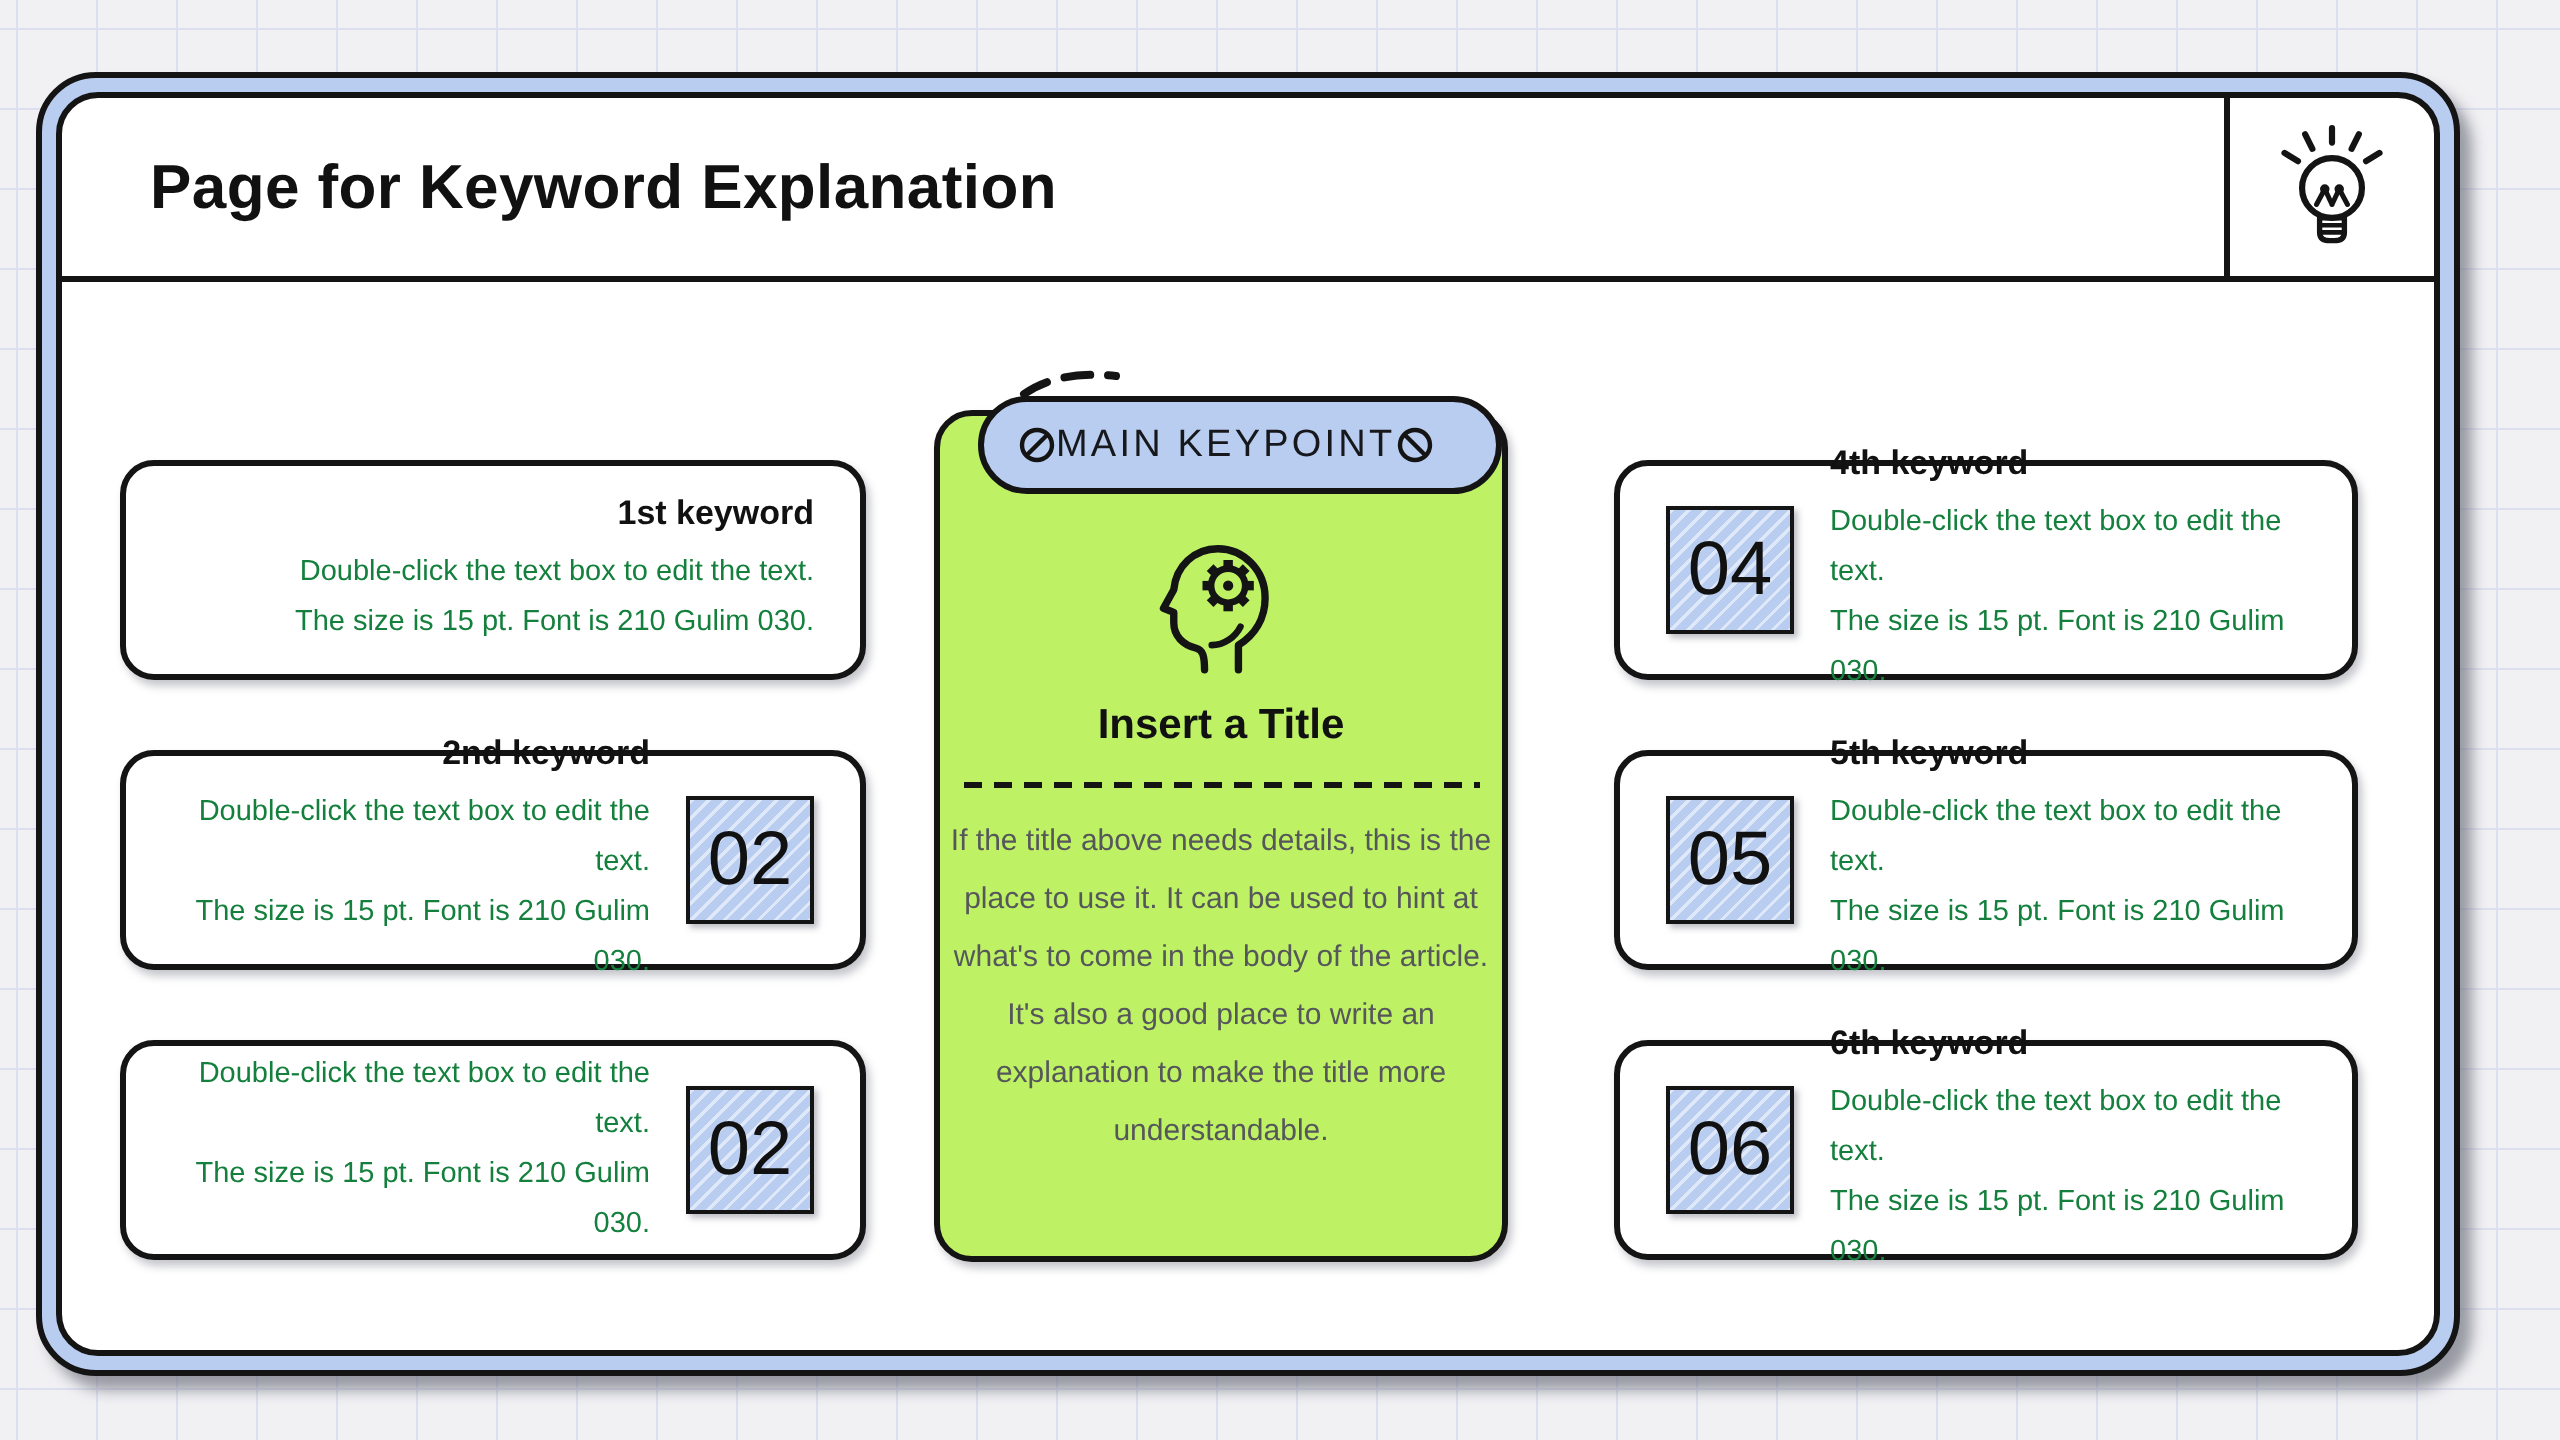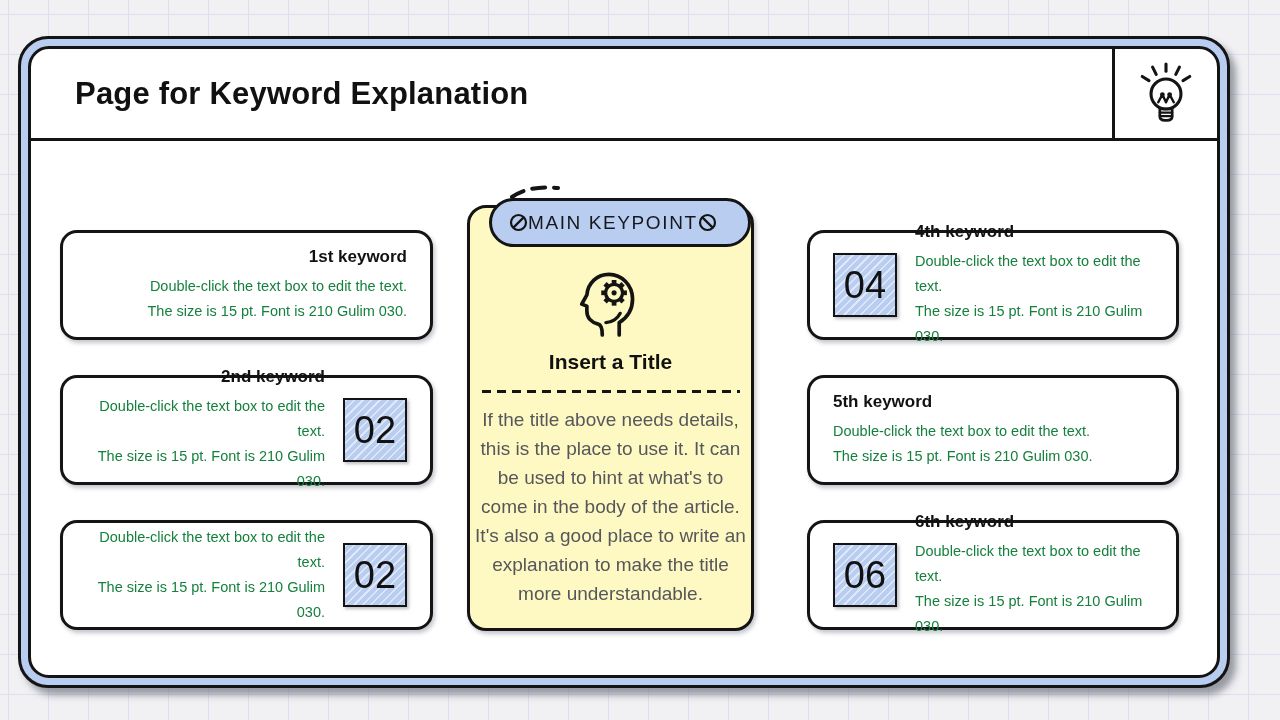--- a/index.html
+++ b/index.html
@@ -74,21 +74,21 @@
     background-color:#b9cdf0;
     background-image:repeating-linear-gradient(135deg, rgba(255,255,255,0.55) 0 1.5px, transparent 1.5px 6px);
     box-shadow:2px 2px 3px rgba(125,127,140,0.5);
     display:flex; align-items:center; justify-content:center;
     font-size:38px; color:#111;
   }
 
   
   .kp-card {
     position:absolute; left:436px; top:64px; width:287px; height:426px;
-    background:#fef9c3;
+    background:#bef264;
     border:3px solid #141414;
     border-radius:19px;
     box-shadow:2px 3px 4px rgba(125,127,140,0.45);
     text-align:center;
   }
   .kp-pill {
     position:absolute; left:458px; top:57px; width:262px; height:49px;
     background:#b9cdf0;
     border:3px solid #141414;
     border-radius:25px;
@@ -99,21 +99,21 @@
   .kp-pill-label { font-size:19px; letter-spacing:1.6px; color:#16181c; }
   .pill-dashes { position:absolute; left:478px; top:42px; z-index:1; }
   .kp-head-icon { margin-top:55px; }
   .kp-title { font-size:21px; font-weight:bold; color:#111; margin-top:9px; }
   .kp-divider {
     width:258px; height:3px; margin:16px auto 0;
     background-image:repeating-linear-gradient(90deg, #141414 0 9px, transparent 9px 15px);
   }
   .kp-body {
     margin:12px auto 0; width:274px;
-    font-size:19px; color:#56575b; line-height:29px;
+    font-size:15px; color:#56575b; line-height:29px;
   }
 </style>
 </head>
 <body>
 
 <div class="frame">
   <div class="card">
 
     <div class="header">
       <div class="header-title">Page for Keyword Explanation</div>
@@ -201,20 +201,21 @@
       <div class="col col-right">
         <div class="kw-box align-left">
           <div class="num-square">04</div>
           <div class="kw-text">
             <div class="kw-title">4th keyword</div>
             <div class="kw-desc">Double-click the text box to edit the text.</div>
             <div class="kw-desc">The size is 15 pt. Font is 210 Gulim 030.</div>
           </div>
         </div>
         <div class="kw-box align-left">
+          <div class="num-square">05</div>
           <div class="kw-text">
             <div class="kw-title">5th keyword</div>
             <div class="kw-desc">Double-click the text box to edit the text.</div>
             <div class="kw-desc">The size is 15 pt. Font is 210 Gulim 030.</div>
           </div>
         </div>
         <div class="kw-box align-left">
           <div class="num-square">06</div>
           <div class="kw-text">
             <div class="kw-title">6th keyword</div>

